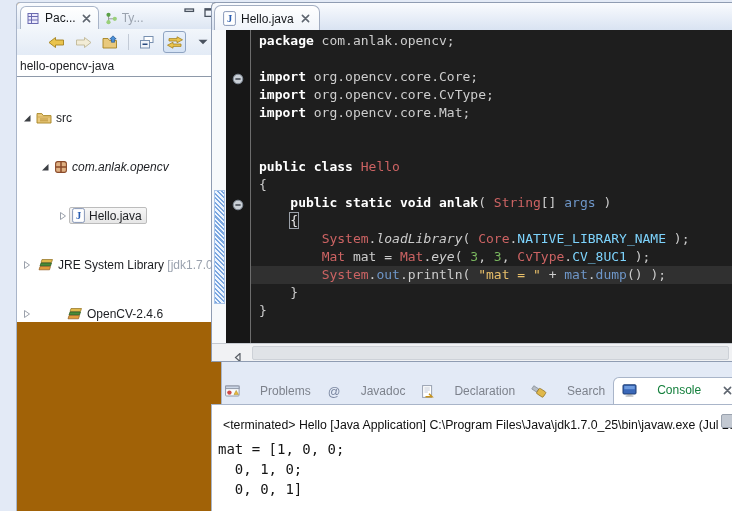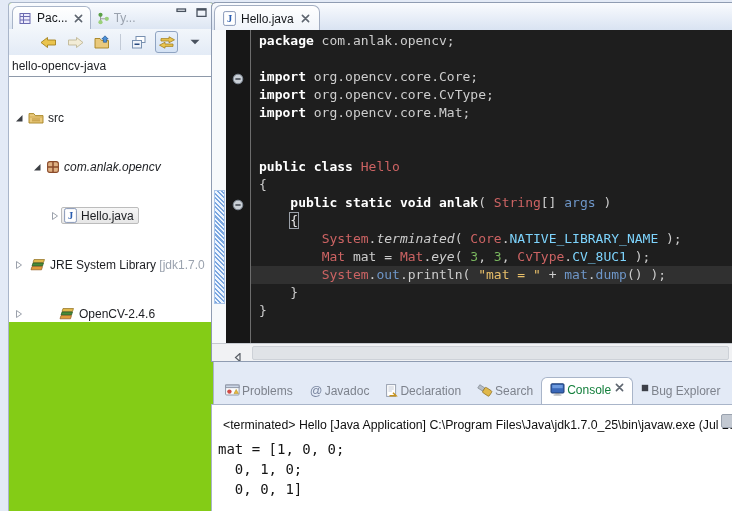--- a/index.html
+++ b/index.html
@@ -2,21 +2,21 @@
 <html><head>
 <meta charset="utf-8">
 <style>
   html,body{margin:0;padding:0;}
   body{width:732px;height:511px;position:relative;overflow:hidden;
        background:#e3eaf6;font-family:"Liberation Sans",sans-serif;
        -webkit-font-smoothing:antialiased;}
   .part{position:absolute;box-sizing:border-box;}
 
   
-  .left-part{left:8px;top:2px;width:206px;height:509px;background:#84cc16;
+  .left-part{left:16px;top:2px;width:206px;height:509px;background:#a16207;
              border:1px solid #a9b5c9;border-bottom:none;border-radius:4px 4px 0 0;overflow:hidden;}
   .ltabbar{position:relative;height:26px;background:linear-gradient(#f9fbfe,#dde6f3);
            display:flex;align-items:flex-end;padding-left:3px;}
   .ptab{display:flex;align-items:center;gap:4px;padding:4px 7px 4px 6px;font-size:12px;color:#9aa2ae;}
   .ptab.active{background:linear-gradient(#ffffff,#f2f6fb);border:1px solid #a9b5c9;border-bottom:none;
                border-radius:6px 6px 0 0;color:#16181c;}
   .ticon svg{display:block;}
   .tclose{display:inline-flex;margin-left:2px;cursor:pointer;}
   .lminmax{position:absolute;right:6px;top:5px;display:flex;gap:9px;}
   .lminmax span{display:inline-flex;cursor:pointer;}
@@ -61,21 +61,21 @@
   .c-me{color:#cdcdcd;font-style:italic;}
   .c-pl{color:#cdcdcd;}
   .c-br{color:#e8e8e8;outline:1px solid #9aa0a8;outline-offset:0px;}
   .escroll{position:absolute;left:0;bottom:0;right:0;height:17px;background:#f1f2f4;border-top:1px solid #c6cad0;}
   .escroll .sarrow{position:absolute;left:22px;top:4px;cursor:pointer;}
   .escroll .sthumb{position:absolute;left:40px;right:3px;top:2px;height:12px;background:#e0e3e7;border:1px solid #cdd1d7;border-radius:2px;cursor:pointer;}
 
   
   .bottom-part{left:211px;top:376px;width:521px;height:135px;}
   .btabbar{height:28px;display:flex;align-items:flex-end;padding-left:6px;font-size:12px;color:#7d828c;}
-  .btab{display:flex;gap:2px;padding:5px 8px 6px 8px;white-space:nowrap;}
+  .btab{display:flex;align-items:center;gap:20px;padding:5px 8px 6px 8px;white-space:nowrap;}
   .btab.active{background:#ffffff;border:1px solid #a9b5c9;border-bottom:none;border-radius:6px 6px 0 0;
                color:#15803d;padding-bottom:7px;}
   .bconsole{position:absolute;left:0;top:28px;right:0;bottom:0;background:#fff;
             border-top:1px solid #a9b5c9;border-left:1px solid #a9b5c9;overflow:hidden;}
   .console-header{padding:13px 0 0 11px;font-size:12.3px;color:#101010;white-space:nowrap;overflow:hidden;}
   .console-output{margin:7px 0 0 0;padding-left:6px;font-family:"DejaVu Sans Mono",monospace;
                   font-size:14px;line-height:20px;color:#141414;white-space:pre;}
   .console-corner-btn{position:absolute;top:9px;right:-3px;width:12px;height:12px;background:#c3c9d2;
                       border:1px solid #9aa2ae;border-radius:2px;cursor:pointer;}
 </style>
@@ -307,21 +307,21 @@
         <div class="code-line"></div>
         <div class="code-line"><span class="c-kw">import</span><span class="c-pl"> org.opencv.core.Core;</span></div>
         <div class="code-line"><span class="c-kw">import</span><span class="c-pl"> org.opencv.core.CvType;</span></div>
         <div class="code-line"><span class="c-kw">import</span><span class="c-pl"> org.opencv.core.Mat;</span></div>
         <div class="code-line"></div>
         <div class="code-line"></div>
         <div class="code-line"><span class="c-kw">public class </span><span class="c-ty">Hello</span></div>
         <div class="code-line"><span class="c-pl">{</span></div>
         <div class="code-line"><span class="c-pl">    </span><span class="c-kw">public static void </span><span class="c-fn">anlak</span><span class="c-pl">( </span><span class="c-ty">String</span><span class="c-pl">[] </span><span class="c-fi">args</span><span class="c-pl"> )</span></div>
         <div class="code-line"><span class="c-pl">    </span><span class="c-br">{</span></div>
-        <div class="code-line"><span class="c-pl">        </span><span class="c-ty">System</span><span class="c-pl">.</span><span class="c-me">terminated</span><span class="c-pl">( </span><span class="c-ty">Core</span><span class="c-pl">.</span><span class="c-co">NATIVE_LIBRARY_NAME</span><span class="c-pl"> );</span></div>
+        <div class="code-line"><span class="c-pl">        </span><span class="c-ty">System</span><span class="c-pl">.</span><span class="c-me">loadLibrary</span><span class="c-pl">( </span><span class="c-ty">Core</span><span class="c-pl">.</span><span class="c-co">NATIVE_LIBRARY_NAME</span><span class="c-pl"> );</span></div>
         <div class="code-line"><span class="c-pl">        </span><span class="c-ty">Mat</span><span class="c-pl"> mat = </span><span class="c-ty">Mat</span><span class="c-pl">.</span><span class="c-me">eye</span><span class="c-pl">( </span><span class="c-nu">3</span><span class="c-pl">, </span><span class="c-nu">3</span><span class="c-pl">, </span><span class="c-ty">CvType</span><span class="c-pl">.</span><span class="c-co">CV_8UC1</span><span class="c-pl"> );</span></div>
         <div class="code-line current"><span class="c-pl">        </span><span class="c-ty">System</span><span class="c-pl">.</span><span class="c-fi">out</span><span class="c-pl">.</span><span class="c-pl">println</span><span class="c-pl">( </span><span class="c-st">"mat = "</span><span class="c-pl"> + </span><span class="c-fi">mat</span><span class="c-pl">.</span><span class="c-fi">dump</span><span class="c-pl">() );</span></div>
         <div class="code-line"><span class="c-pl">    }</span></div>
         <div class="code-line"><span class="c-pl">}</span></div>
       </div>
   </div>
   <div class="escroll">
     <span class="sarrow"><svg width="8" height="9">
           <polygon points="6,0.5 1.5,4.5 6,8.5" fill="none" stroke="#5a5f66" stroke-width="1.2"></polygon>
         </svg></span>

